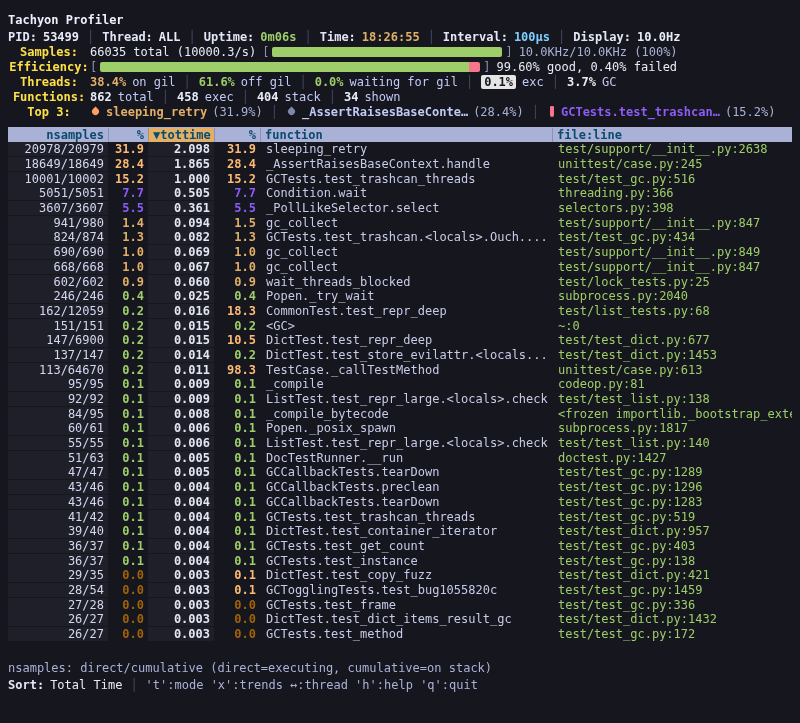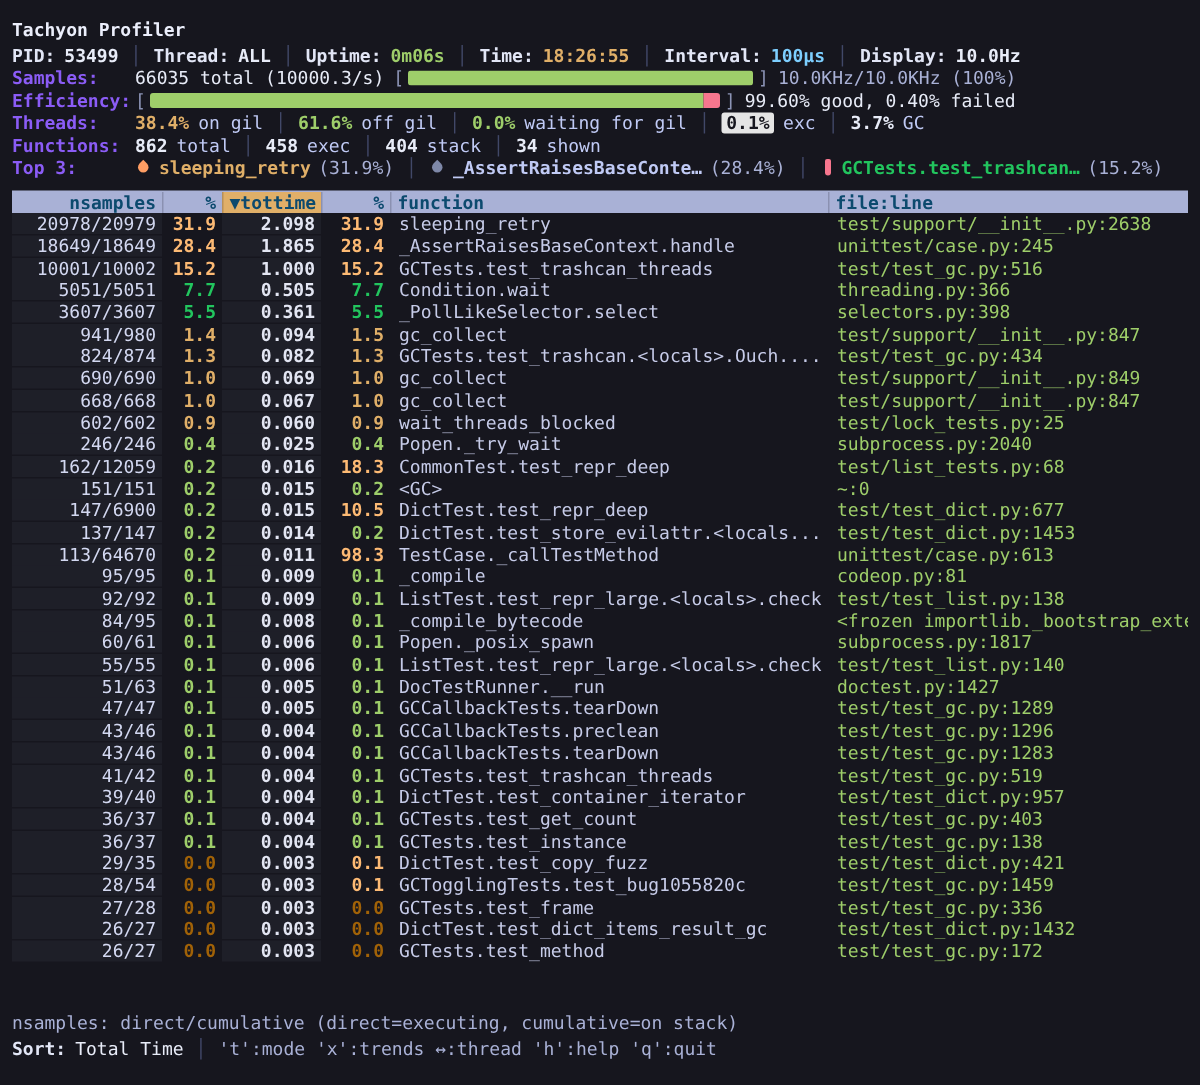--- a/index.html
+++ b/index.html
@@ -8,25 +8,25 @@
     width:800px; height:723px; overflow:hidden;
     background:#16161e; color:#c0caf5;
     font-family:"DejaVu Sans Mono", monospace;
     font-size:12px;
   }
   .terminal { padding:10px 8px 0 8px; }
   .line { display:flex; align-items:center; height:15px; white-space:pre; }
   .title-line { height:19px; }
   .title { font-weight:bold; color:#eceffc; }
   .lbl { font-weight:bold; color:#e2e6f6; }
-  .row-label { width:82px; font-weight:bold; color:#8b5cf6; flex:none; }
+  .row-label { width:82px; font-weight:bold; color:#fde047; flex:none;text-align:center; }
   .sep { color:#414868; margin:0 8px; }
   .sp6 { margin-left:6px; }
   .b { font-weight:bold; }
-  .c-red { color:#fdba74; } .c-orn { color:#22c55e; } .c-yel { color:#e0af68; }
+  .c-red { color:#fdba74; } .c-orn { color:#8b5cf6; } .c-yel { color:#e0af68; }
   .c-grn { color:#9ece6a; } .c-cyn { color:#7dcfff; } .c-dim { color:#a16207; }
   .c-lit { color:#e8ecf8; } .c-pur { color:#bb9af7; } .c-lav { color:#c0caf5; }
   .c-sub { color:#a9b1d6; }
   .badge-red { background:#e5e5e5; color:#16161e; font-weight:bold; padding:0 3px; border-radius:2px; }
   .bracket { color:#8b93b5; }
   .bar { display:inline-flex; height:10px; border-radius:2px; overflow:hidden; margin:0 3px; }
   .samples-bar { width:230px; }
   .eff-bar { width:380px; }
   .fill { display:block; height:100%; }
   .samples-fill { width:100%; background:#9ece6a; }
@@ -50,21 +50,21 @@
   .trow { height:14.7px; }
   .cell { padding:0 4px; overflow:hidden; white-space:pre; }
   .cell.num { text-align:right; }
   .shade { background:rgba(197,207,245,0.05); }
   .ns { color:#d3d8f1; }
   .tt { color:#e3e6f3; font-weight:bold; }
   .pct { font-weight:bold; }
   .fn { color:#c6cbe8; padding:0 2px 0 6px; }
   .fl { color:#9ece6a; padding-left:6px; }
 
-  .footer { margin-top:32px; }
+  .footer { margin-top:18px; }
   .footer .line { height:17px; }
 </style>
 </head>
 <body>
 
 <div class="terminal">
 
   <div class="line title-line">
     <span class="title">Tachyon Profiler</span>
   </div>

